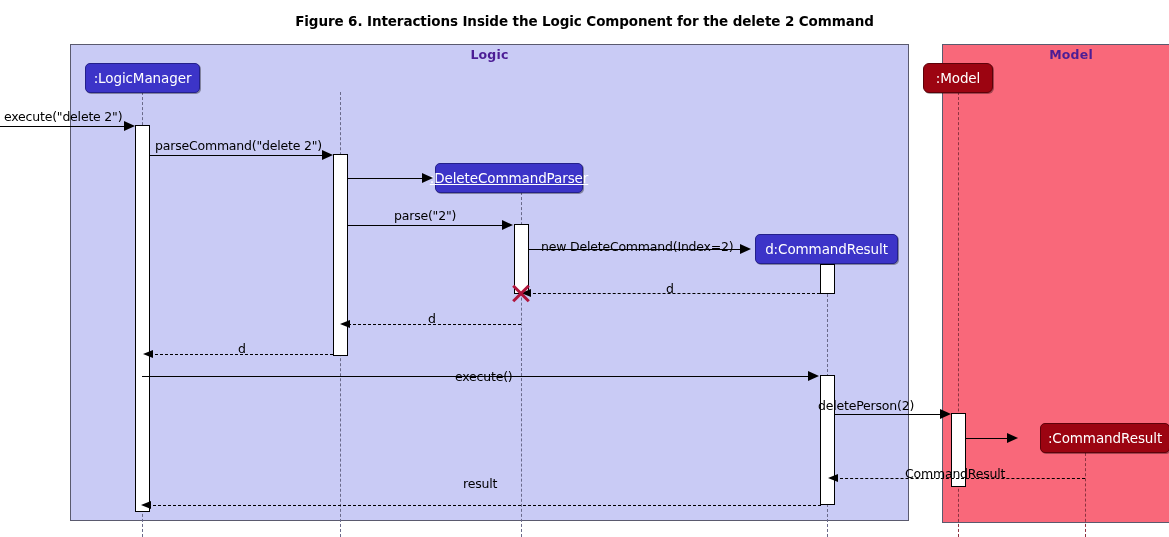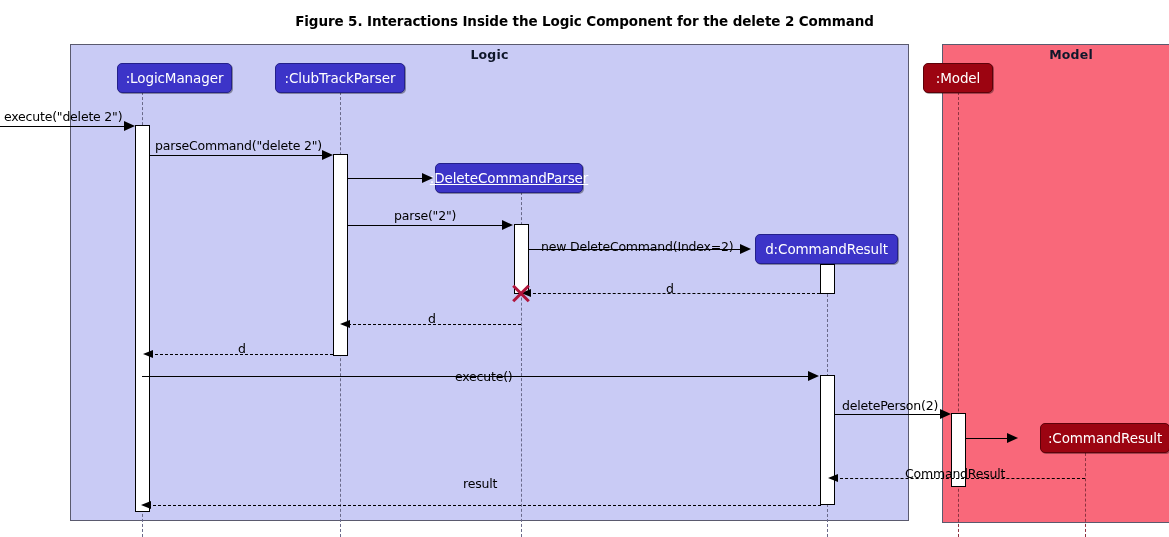--- a/index.html
+++ b/index.html
@@ -31,21 +31,21 @@
     box-sizing: border-box;
     border: 1px solid #5a5a6e;
   }
   .frame-label {
     position: absolute;
     top: 2px;
     width: 100%;
     text-align: center;
     font-size: 12.5px;
     font-weight: bold;
-    color: #0f172a;
+    color: #4c1d95;
     letter-spacing: 0.2px;
   }
   #frame-logic {
     left: 70px; top: 44px; width: 839px; height: 477px;
     background: #c9cbf5;
   }
   #frame-model {
     left: 942px; top: 44px; width: 258px; height: 479px;
     background: #f9687a;
   }
@@ -127,21 +127,21 @@
     background: #b0143c;
   }
   .destroy-x span.a { transform: rotate(45deg); }
   .destroy-x span.b { transform: rotate(-45deg); }
 </style>
 </head>
 <body>
 
 <div id="page">
 
-  <div id="figure-title">Figure 5. Interactions Inside the Logic Component for the delete 2 Command</div>
+  <div id="figure-title">Figure 6. Interactions Inside the Logic Component for the delete 2 Command</div>
 
   <div class="frame" id="frame-logic">
     <div class="frame-label">Logic</div>
   </div>
   <div class="frame" id="frame-model">
     <div class="frame-label">Model</div>
   </div>
 
   <div class="lifeline-dash" style="left:142px; top:92px; height:445px;"></div>
   <div class="lifeline-dash" style="left:340px; top:92px; height:445px;"></div>
@@ -150,37 +150,34 @@
   <div class="lifeline-dash red" style="left:958px; top:92px; height:445px;"></div>
   <div class="lifeline-dash red" style="left:1085px; top:453px; height:84px;"></div>
 
   <div class="activation" style="left:135px; top:125px; height:387px;"></div>
   <div class="activation" style="left:333px; top:154px; height:202px;"></div>
   <div class="activation" style="left:514px; top:224px; height:70px;"></div>
   <div class="activation" style="left:820px; top:264px; height:30px;"></div>
   <div class="activation" style="left:820px; top:375px; height:130px;"></div>
   <div class="activation" style="left:951px; top:413px; height:74px;"></div>
 
-  <div class="actor-box blue" style="left:85px; top:63px; width:115px; height:30px;margin-left:32px;">
+  <div class="actor-box blue" style="left:85px; top:63px; width:115px; height:30px;">
     <span>:LogicManager</span>
   </div>
 
-  <div class="actor-box blue" style="left:275px; top:63px; width:130px; height:30px;">
-    <span>:ClubTrackParser</span>
-  </div>
 
   <div class="actor-box blue" style="left:435px; top:163px; width:148px; height:30px;text-decoration:underline;">
     <span>:DeleteCommandParser</span>
   </div>
 
   <div class="actor-box blue" style="left:755px; top:234px; width:143px; height:30px;">
     <span>d:CommandResult</span>
   </div>
 
-  <div class="actor-box darkred" style="left:923px; top:63px; width:70px; height:30px;">
+  <div class="actor-box darkred" style="left:923px; top:63px; width:70px; height:30px;border-radius:6px;">
     <span>:Model</span>
   </div>
 
   <div class="actor-box darkred" style="left:1040px; top:423px; width:130px; height:30px;">
     <span>:CommandResult</span>
   </div>
 
   <div class="msg-line" style="left:0px; top:126px; width:126px;"></div>
   <div class="arrow-head right" style="left:124px; top:121px;"></div>
   <div class="msg-label" style="left:4px; top:109px;">execute("delete 2")</div>
@@ -216,21 +213,21 @@
   <div class="msg-line dashed" style="left:150px; top:354px; width:183px;"></div>
   <div class="arrow-head thin-left" style="left:143px; top:350px;"></div>
   <div class="msg-label" style="left:238px; top:341px;">d</div>
 
   <div class="msg-line" style="left:142px; top:376px; width:669px;"></div>
   <div class="arrow-head right" style="left:808px; top:371px;"></div>
   <div class="msg-label" style="left:455px; top:369px;">execute()</div>
 
   <div class="msg-line" style="left:835px; top:414px; width:107px;"></div>
   <div class="arrow-head right" style="left:940px; top:409px;"></div>
-  <div class="msg-label" style="left:842px; top:398px;">deletePerson(2)</div>
+  <div class="msg-label" style="left:818px; top:398px;">deletePerson(2)</div>
 
   <div class="msg-line" style="left:966px; top:438px; width:43px;"></div>
   <div class="arrow-head right" style="left:1007px; top:433px;"></div>
 
   <div class="msg-line dashed" style="left:835px; top:478px; width:250px;"></div>
   <div class="arrow-head thin-left" style="left:828px; top:474px;"></div>
   <div class="msg-label" style="left:905px; top:466px;">CommandResult</div>
 
   <div class="msg-line dashed" style="left:148px; top:505px; width:673px;"></div>
   <div class="arrow-head thin-left" style="left:141px; top:501px;"></div>

